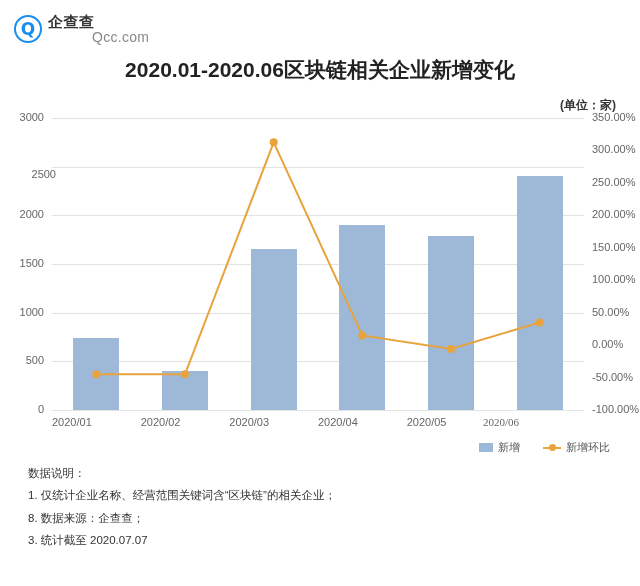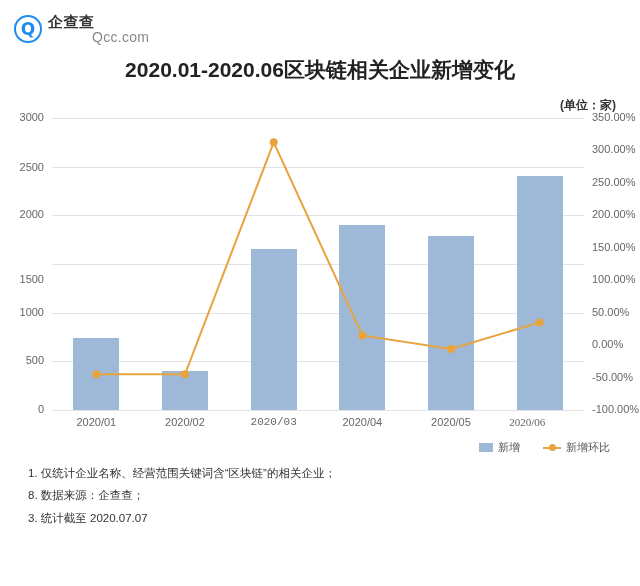--- a/index.html
+++ b/index.html
@@ -129,21 +129,20 @@
   }
   .x-labels {
     position: absolute;
     left: 52px;
     top: 294px;
     width: 532px;
     height: 20px;
   }
   .x-label {
     position: absolute;
-    text-align: center;
     font-size: 11px;
     color: #666;
     top: 4px;
   }
   svg.line-layer {
     position: absolute;
     left: 52px;
     top: 0;
     width: 532px;
     height: 292px;
@@ -231,23 +230,23 @@
         <div class="gridline" style="top: 0px;"></div>
         <div class="gridline" style="top: 48.6667px;"></div>
         <div class="gridline" style="top: 97.3333px;"></div>
         <div class="gridline" style="top: 146px;"></div>
         <div class="gridline" style="top: 194.667px;"></div>
         <div class="gridline" style="top: 243.333px;"></div>
         <div class="gridline" style="top: 292px;"></div>
       </div>
     <div id="y-left-layer">
         <div class="axis-label y-left" style="left: 0px; top: -7px;">3000</div>
-        <div class="axis-label y-left" style="left: 0px; top: 43px;">2500</div>
+        <div class="axis-label y-left" style="left: 0px; top: 50px; padding-left: 12px;">2500</div>
         <div class="axis-label y-left" style="left: 0px; top: 90.3333px;">2000</div>
-        <div class="axis-label y-left" style="left: 0px; top: 139px; margin-top: 16px;">1500</div>
+        <div class="axis-label y-left" style="left: 0px; top: 139px;">1500</div>
         <div class="axis-label y-left" style="left: 0px; top: 187.667px;">1000</div>
         <div class="axis-label y-left" style="left: 0px; top: 236.333px;">500</div>
         <div class="axis-label y-left" style="left: 0px; top: 285px;">0</div>
       </div>
     <div id="y-right-layer">
         <div class="axis-label y-right" style="left: 592px; top: -7px;">350.00%</div>
         <div class="axis-label y-right" style="left: 592px; top: 25.4444px;">300.00%</div>
         <div class="axis-label y-right" style="left: 592px; top: 57.8889px;">250.00%</div>
         <div class="axis-label y-right" style="left: 592px; top: 90.3333px;">200.00%</div>
         <div class="axis-label y-right" style="left: 592px; top: 122.778px;">150.00%</div>
@@ -282,37 +281,38 @@
         <circle cx="44.3" cy="256.3" r="4" fill="#e8a33d"></circle>
         <circle cx="133.0" cy="256.3" r="4" fill="#e8a33d"></circle>
         <circle cx="221.7" cy="24.3" r="4" fill="#e8a33d"></circle>
         <circle cx="310.3" cy="217.4" r="4" fill="#e8a33d"></circle>
         <circle cx="399.0" cy="231.0" r="4" fill="#e8a33d"></circle>
         <circle cx="487.7" cy="204.4" r="4" fill="#e8a33d"></circle>
       </svg>
     <div class="x-labels" id="x-labels">
         <div class="x-label" style="left: 0px; width: 88.6667px;">2020/01</div>
         <div class="x-label" style="left: 88.6667px; width: 88.6667px;">2020/02</div>
-        <div class="x-label" style="left: 177.333px; width: 88.6667px; font-family: Liberation Mono, monospace;">2020/03</div>
+        <div class="x-label" style="left: 177.333px; width: 88.6667px;">2020/03</div>
         <div class="x-label" style="left: 266px; width: 88.6667px;">2020/04</div>
         <div class="x-label" style="left: 354.667px; width: 88.6667px;">2020/05</div>
         <div class="x-label" style="left: 431px; width: 88.6667px; font-family: Liberation Serif, serif;">2020/06</div>
       </div>
   </div>
 
   <div class="legend">
     <div class="legend-item">
       <span class="legend-swatch-bar"></span>
       <span>新增</span>
     </div>
     <div class="legend-item">
       <span class="legend-swatch-line"></span>
       <span>新增环比</span>
     </div>
   </div>
 
   <div class="notes">
+    <div class="note-title">数据说明：</div>
     <div>1. 仅统计企业名称、经营范围关键词含“区块链”的相关企业；</div>
     <div>8. 数据来源：企查查；</div>
     <div>3. 统计截至 2020.07.07</div>
   </div>
 
 </div>
 
 </body></html>

